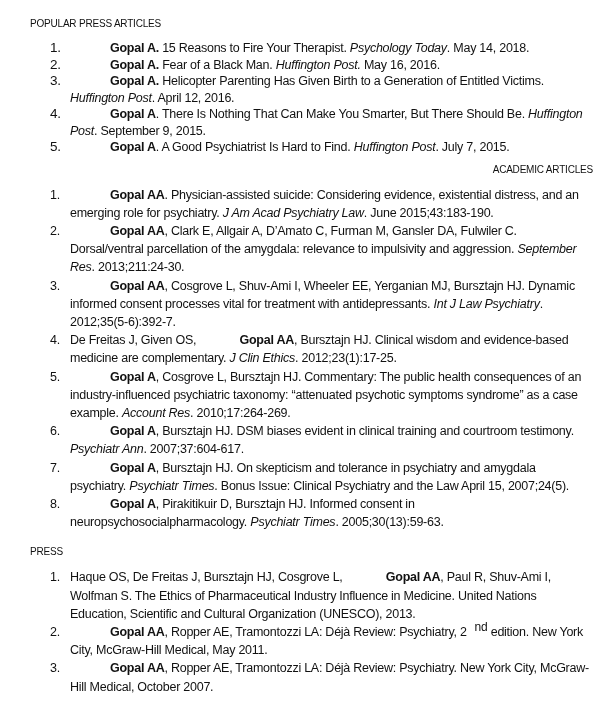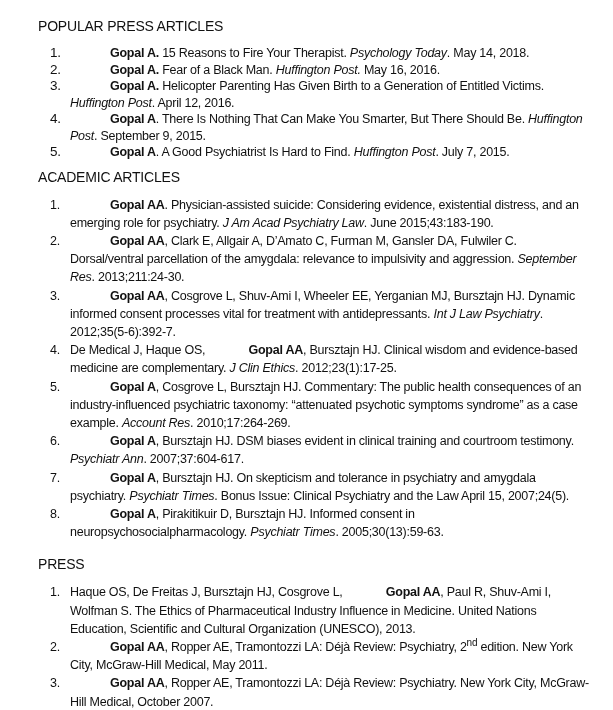--- a/index.html
+++ b/index.html
@@ -1,30 +1,30 @@
 <!DOCTYPE html>
 <html><head>
 <meta charset="utf-8">
 <style>
   html, body { margin:0; padding:0; background:#ffffff; }
   body { width:613px; height:710px; overflow:hidden; font-family:"Liberation Sans", sans-serif; color:#111; }
   .page { position:relative; padding:12px 20px 0 30px; }
-  .section-heading { font-size:14px; letter-spacing:-0.2px; margin:8px; font-weight:normal; }
+  .section-heading { font-size:10px; letter-spacing:-0.2px; margin:0; font-weight:normal; }
   ol { margin:0; padding:0; list-style:none; }
   li { position:relative; padding-left:40px; font-size:12.5px; letter-spacing:-0.25px; }
   li .num { position:absolute; left:20px; top:0; }
   .pp li { line-height:16.5px; }
   .pp .num { font-size:13.5px; }
   .ac li, .bk li { line-height:18.2px; margin-bottom:0px; }
   b { font-weight:bold;margin-left:40px; }
   i { }
-  sup { font-size:10px; line-height:0; }
+  sup { font-size:12px; line-height:0;margin-left:8px; }
   #sec-pp-head { margin-top:6px; }
   #sec-pp-list { margin-top:11px; }
-  #sec-ac-head { margin-top:8px; }
+  #sec-ac-head { margin-top:8px;text-align:right; }
   #sec-ac-list { margin-top:11px; }
   #sec-bk-head { margin-top:15px; }
   #sec-bk-list { margin-top:11px; }
 </style>
 </head>
 <body>
 
 <div class="page">
 
   <h2 id="sec-pp-head" class="section-heading">POPULAR PRESS ARTICLES</h2>
@@ -34,21 +34,21 @@
     <li><span class="num">3.</span><b>Gopal A.</b><span> Helicopter Parenting Has Given Birth to a Generation of Entitled Victims. </span><i>Huffington Post</i><span>. April 12, 2016.</span></li>
     <li><span class="num">4.</span><b>Gopal A</b><span>. There Is Nothing That Can Make You Smarter, But There Should Be. </span><i>Huffington Post</i><span>. September 9, 2015.</span></li>
     <li><span class="num">5.</span><b>Gopal A</b><span>. A Good Psychiatrist Is Hard to Find. </span><i>Huffington Post</i><span>. July 7, 2015.</span></li>
   </ol>
 
   <h2 id="sec-ac-head" class="section-heading">ACADEMIC ARTICLES</h2>
   <ol id="sec-ac-list" class="ac">
     <li><span class="num">1.</span><span></span><b>Gopal AA</b><span>. Physician-assisted suicide: Considering evidence, existential distress, and an emerging role for psychiatry. </span><i>J Am Acad Psychiatry Law</i><span>. June 2015;43:183-190.</span></li>
     <li><span class="num">2.</span><span></span><b>Gopal AA</b><span>, Clark E, Allgair A, D’Amato C, Furman M, Gansler DA, Fulwiler C. Dorsal/ventral parcellation of the amygdala: relevance to impulsivity and aggression. </span><i>September Res</i><span>. 2013;211:24-30.</span></li>
     <li><span class="num">3.</span><span></span><b>Gopal AA</b><span>, Cosgrove L, Shuv-Ami I, Wheeler EE, Yerganian MJ, Bursztajn HJ. Dynamic informed consent processes vital for treatment with antidepressants. </span><i>Int J Law Psychiatry</i><span>. 2012;35(5-6):392-7.</span></li>
-    <li><span class="num">4.</span><span>De Medical J, Haque OS, </span><b>Gopal AA</b><span>, Bursztajn HJ. Clinical wisdom and evidence-based medicine are complementary. </span><i>J Clin Ethics</i><span>. 2012;23(1):17-25.</span></li>
+    <li><span class="num">4.</span><span>De Freitas J, Given OS, </span><b>Gopal AA</b><span>, Bursztajn HJ. Clinical wisdom and evidence-based medicine are complementary. </span><i>J Clin Ethics</i><span>. 2012;23(1):17-25.</span></li>
     <li><span class="num">5.</span><span></span><b>Gopal A</b><span>, Cosgrove L, Bursztajn HJ. Commentary: The public health consequences of an industry-influenced psychiatric taxonomy: “attenuated psychotic symptoms syndrome” as a case example. </span><i>Account Res</i><span>. 2010;17:264-269.</span></li>
     <li><span class="num">6.</span><span></span><b>Gopal A</b><span>, Bursztajn HJ. DSM biases evident in clinical training and courtroom testimony. </span><i>Psychiatr Ann</i><span>. 2007;37:604-617.</span></li>
     <li><span class="num">7.</span><span></span><b>Gopal A</b><span>, Bursztajn HJ. On skepticism and tolerance in psychiatry and amygdala psychiatry. </span><i>Psychiatr Times</i><span>. Bonus Issue: Clinical Psychiatry and the Law April 15, 2007;24(5).</span></li>
     <li><span class="num">8.</span><span></span><b>Gopal A</b><span>, Pirakitikuir D, Bursztajn HJ. Informed consent in neuropsychosocialpharmacology. </span><i>Psychiatr Times</i><span>. 2005;30(13):59-63.</span></li>
   </ol>
 
   <h2 id="sec-bk-head" class="section-heading">PRESS</h2>
   <ol id="sec-bk-list" class="bk">
     <li><span class="num">1.</span><span>Haque OS, De Freitas J, Bursztajn HJ, Cosgrove L, </span><b>Gopal AA</b><span>, Paul R, Shuv-Ami I, Wolfman S. The Ethics of Pharmaceutical Industry Influence in Medicine. United Nations Education, Scientific and Cultural Organization (UNESCO), 2013.</span><sup></sup><span></span></li>
     <li><span class="num">2.</span><span></span><b>Gopal AA</b><span>, Ropper AE, Tramontozzi LA: Déjà Review: Psychiatry, 2</span><sup>nd</sup><span> edition. New York City, McGraw-Hill Medical, May 2011.</span></li>

